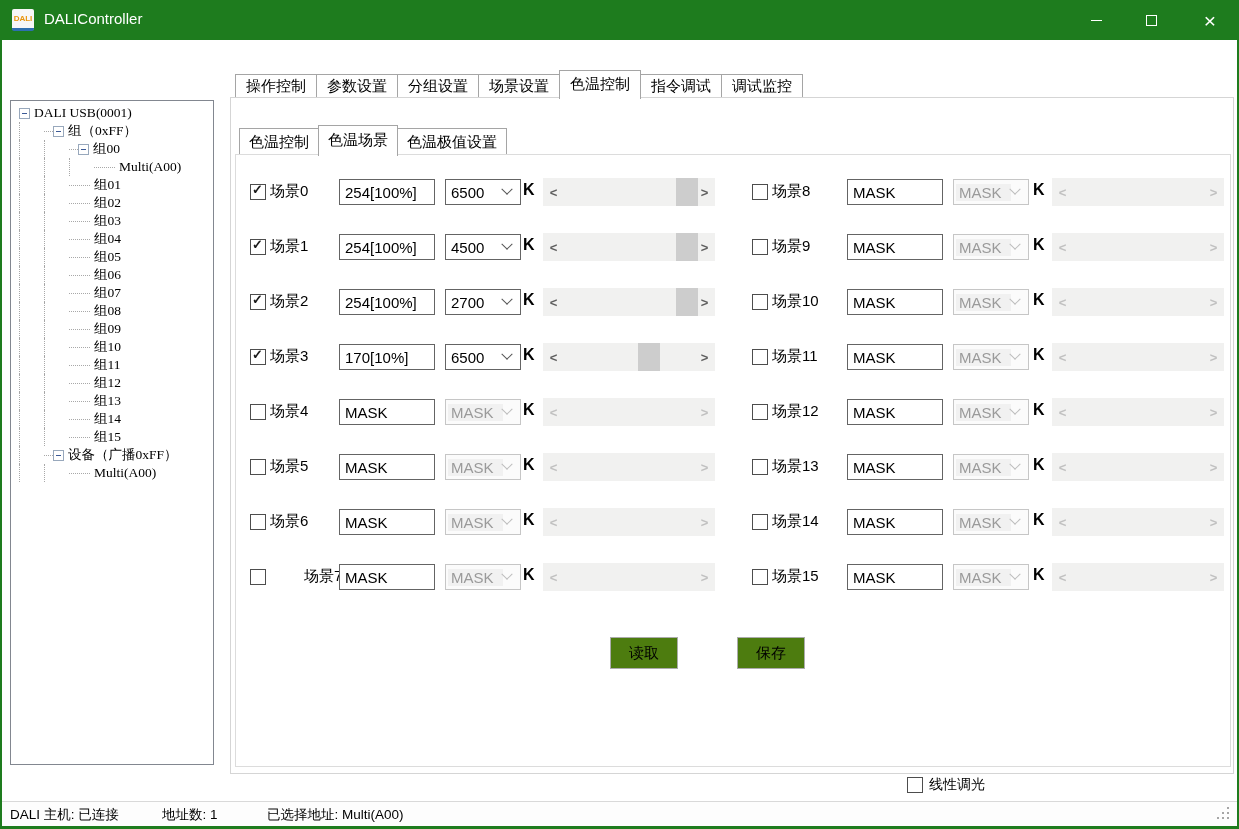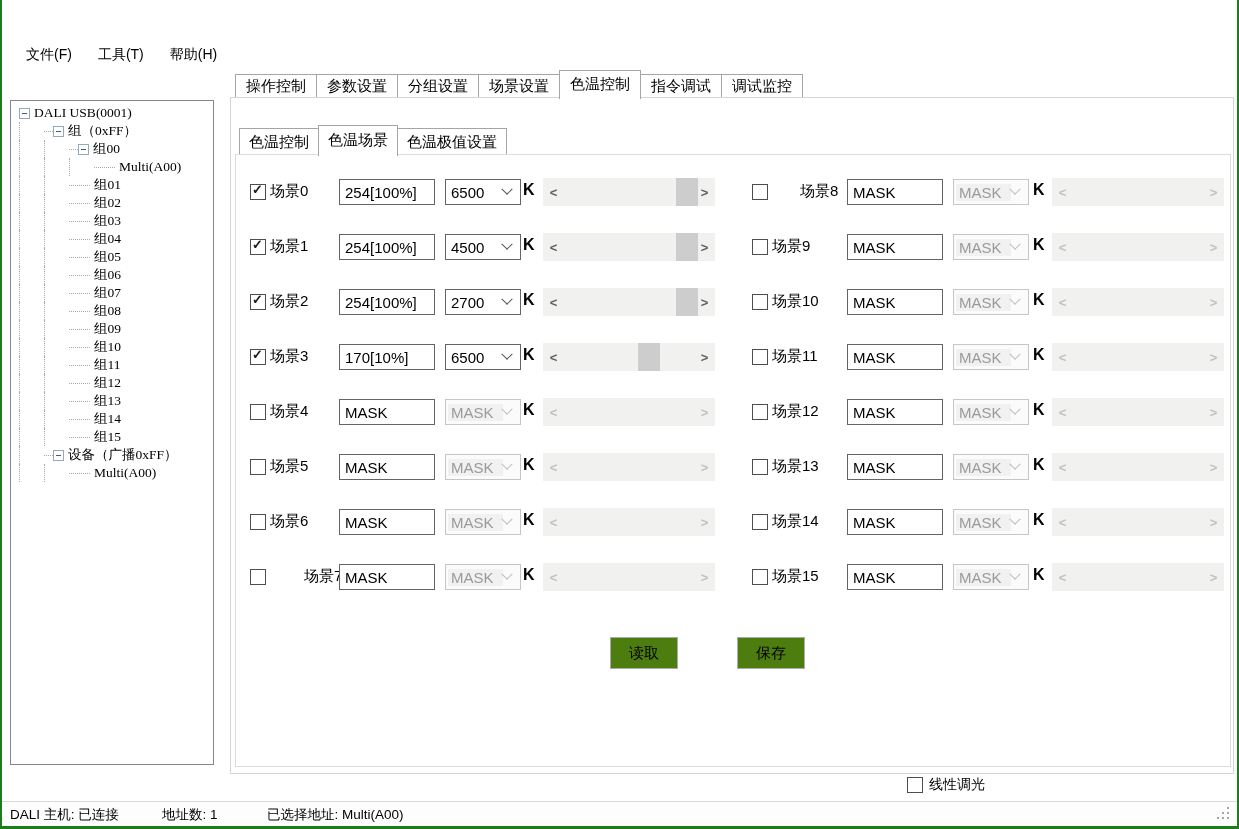--- a/index.html
+++ b/index.html
@@ -73,26 +73,34 @@
   #statusbar{position:absolute;left:0;top:801px;width:100%;height:25px;background:#fdfdfd;border-top:1px solid #d9d9d9;box-sizing:border-box;}
   .status-item{position:absolute;top:4px;font-size:13.5px;color:#000;white-space:nowrap;}
   #grip{position:absolute;right:6px;bottom:5px;width:2px;height:2px;background:transparent;
         box-shadow:10px 0 0 #a6a6a6,5px 5px 0 #a6a6a6,10px 5px 0 #a6a6a6,0 10px 0 #a6a6a6,5px 10px 0 #a6a6a6,10px 10px 0 #a6a6a6;
         transform:translate(-12px,-12px);}
 </style>
 </head>
 <body>
 
 <div id="window">
-
-  <div id="menubar">
-      <div class="menu-item">文件(F)</div>
-      <div class="menu-item">工具(T)</div>
-      <div class="menu-item">帮助(H)</div>
-    </div>
+  <div id="titlebar">
+    <div id="app-icon">DALI</div>
+    <div id="title-text">DALIController</div>
+    <div class="win-btn" style="left:1073px;">
+        <div class="min-glyph"></div>
+      </div>
+    <div class="win-btn" style="left:1128px;">
+        <div class="max-glyph"></div>
+      </div>
+    <div class="win-btn" style="left:1187px;">
+        <div class="close-glyph">×</div>
+      </div>
+  </div>
+
 
   <div id="tree-panel">
       <div class="tree-row">
         <span class="expand-box">
           <span class="minus"></span>
         </span>
         <span class="tree-label">DALI USB(0001)</span>
       </div>
       <div class="tree-row">
         <span class="guide"></span>
@@ -362,21 +370,21 @@
           <span class="chev"></span>
         </div>
         <span class="k-label" style="left: 281px;">K</span>
         <div class="sbar disabled" style="left: 301px; width: 172px;">
           <span class="arr l">&lt;</span>
           <span class="arr r">&gt;</span>
         </div>
       </div>
       <div class="scene-row" style="left: 744px; top: 179px; width: 478px;">
         <span class="cb" style="left: 6px;"></span>
-        <span class="scene-label" style="left: 26px; margin-left: 28px;">场景8</span>
+        <span class="scene-label" style="left: 26px;">场景8</span>
         <input class="lvl-input" value="MASK" style="left: 101px;">
         <div class="combo disabled" style="left: 207px;">
           <span class="txt">MASK</span>
           <span class="chev"></span>
         </div>
         <span class="k-label" style="left: 287px;">K</span>
         <div class="sbar disabled" style="left: 306px; width: 172px;">
           <span class="arr l">&lt;</span>
           <span class="arr r">&gt;</span>
         </div>

